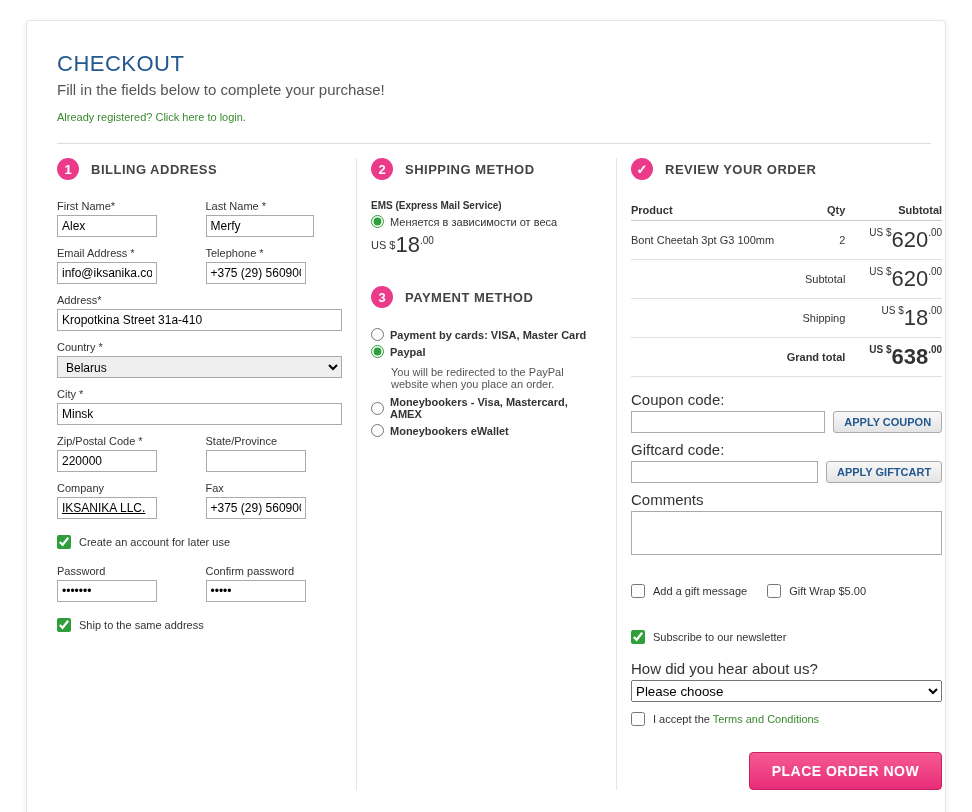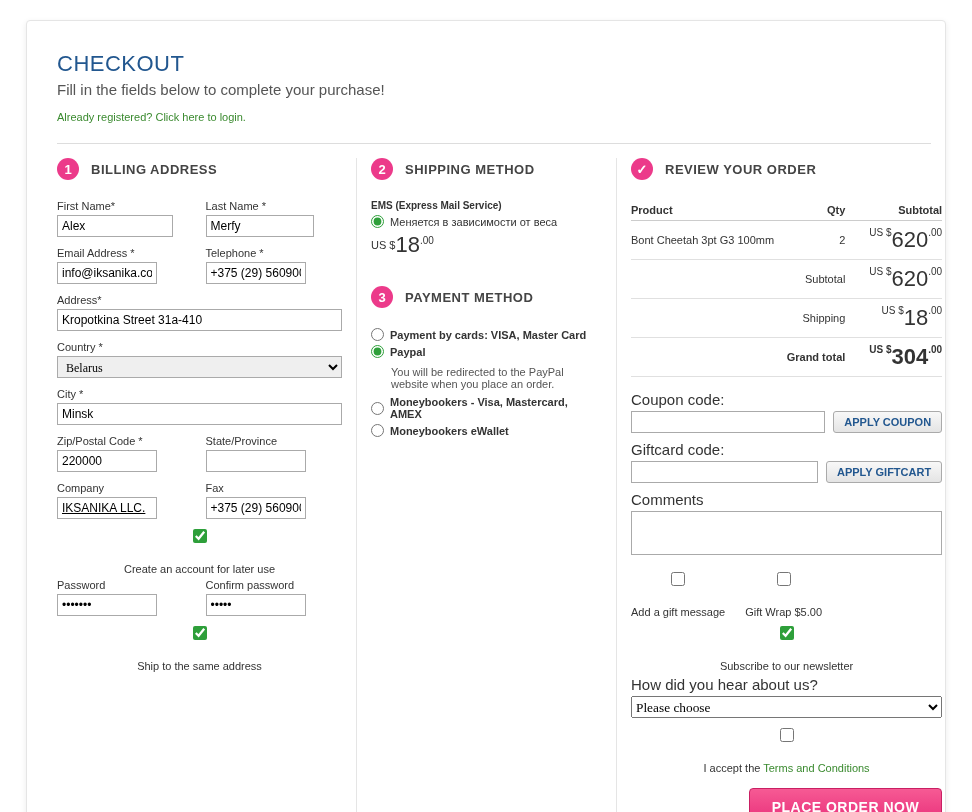--- a/index.html
+++ b/index.html
@@ -18,21 +18,21 @@
   .badge { width: 22px; height: 22px; border-radius: 50%; background: #ec3a8a; color: #fff; font-weight: bold; font-size: 13px; display: flex; align-items: center; justify-content: center; margin-right: 12px; }
   .badge.check::before { content: "✓"; }
   .section-title { font-size: 13px; font-weight: bold; letter-spacing: 0.5px; color: #444; }
   .row { display: flex; gap: 12px; margin-bottom: 10px; }
   .field { display: flex; flex-direction: column; flex: 1; }
   .field label { font-size: 11px; color: #333; margin-bottom: 3px; }
   .field input[type=text], .field input[type=password], .field select, textarea {
     border: 1px solid #aaa; padding: 3px 4px; font-size: 12px; font-family: inherit; height: 22px;
   }
   .full { width: 100%; }
-  .chk { display: flex; align-items: center; gap: 20px; margin: 4px 0; font-size: 11px; flex-direction: column; }
+  .chk { display: flex; align-items: center; gap: 8px; margin: 16px 0; font-size: 11px; }
   .chk input { accent-color: #2e9f3a; width: 14px; height: 14px; }
   .chk.blue input { accent-color: #2261a8; }
   .ship-title { font-weight: bold; font-size: 10px; margin-bottom: 4px; }
   .radio-line { display: flex; align-items: center; gap: 6px; font-size: 11px; margin-bottom: 4px; }
   .radio-line input { accent-color: #2e9f3a; }
   .price-line { font-size: 11px; color: #333; margin-bottom: 20px; }
   .price-big { font-size: 22px; font-weight: normal; color: #333; vertical-align: sub; }
   .pay-desc { font-size: 11px; color: #555; padding: 4px 0 6px 20px; }
   .tbl { width: 100%; font-size: 11px; border-collapse: collapse; }
   .tbl th { text-align: left; font-weight: bold; padding: 4px 0; border-bottom: 1px solid #ccc; }
@@ -43,21 +43,21 @@
   .amount { white-space: nowrap; }
   .amount .cur { font-size: 10px; vertical-align: top; }
   .amount .big { font-size: 22px; }
   .amount .cents { font-size: 10px; vertical-align: top; }
   .field-row { display: flex; align-items: center; gap: 8px; margin-bottom: 8px; }
   .field-row input[type=text] { flex: 1; border: 1px solid #aaa; height: 22px; padding: 2px 4px; }
   .btn-gray { background: linear-gradient(#f8f8f8,#e4e4e4); border: 1px solid #aaa; border-radius: 3px; padding: 4px 10px; font-size: 11px; font-weight: bold; color: #22578f; cursor: pointer; white-space: nowrap; text-align: center; }
   .btn-pink { background: linear-gradient(#f65a94,#e82d78); border: 1px solid #c91f63; border-radius: 4px; color: #fff; font-weight: bold; font-size: 14px; letter-spacing: 0.5px; padding: 10px 22px; cursor: pointer; float: right; margin-top: 10px; }
   .small-label { font-size: 15px; margin-bottom: 3px; display: block; }
   textarea { height: 44px; resize: none; width: 100%; }
-  select.full { height: 22px; font-family: Liberation Serif, serif; }
+  select.full { height: 22px; }
   .terms-link { color: #3a8a2f; cursor: pointer; }
   .section-gap { margin-top: 28px; }
   .col2 .radio-line.bold { font-weight: bold; }
 </style>
 </head>
 <body>
 
 <div class="card">
   <div class="page-title">CHECKOUT</div>
   <div class="page-subtitle">Fill in the fields below to complete your purchase!</div>
@@ -68,21 +68,21 @@
 
     <div class="col col1">
       <div class="section-head">
         <div class="badge">1</div>
         <div class="section-title">BILLING ADDRESS</div>
       </div>
 
       <div class="row">
         <div class="field">
           <label>First Name*</label>
-          <input type="text" style="width: 116px;" value="Alex">
+          <input type="text" style="width: 100px;" value="Alex">
         </div>
         <div class="field">
           <label>Last Name *</label>
           <input type="text" style="width: 108px;" value="Merfy">
         </div>
       </div>
 
       <div class="row">
         <div class="field">
           <label>Email Address *</label>
@@ -230,21 +230,21 @@
           </tr>
           <tr class="sum-row">
             <td colspan="2" class="r">Shipping</td>
             <td class="r amount">
               <span class="cur">US $</span><span class="big">18</span><span class="cents">.00</span>
             </td>
           </tr>
           <tr class="grand">
             <td colspan="2" class="r">Grand total</td>
             <td class="r amount">
-              <span class="cur">US $</span><span class="big">304</span><span class="cents">.00</span>
+              <span class="cur">US $</span><span class="big">638</span><span class="cents">.00</span>
             </td>
           </tr>
         </tbody>
       </table>
 
       <div style="height:14px"></div>
 
       <span class="small-label">Coupon code:</span>
       <div class="field-row">
         <input type="text" style="">

